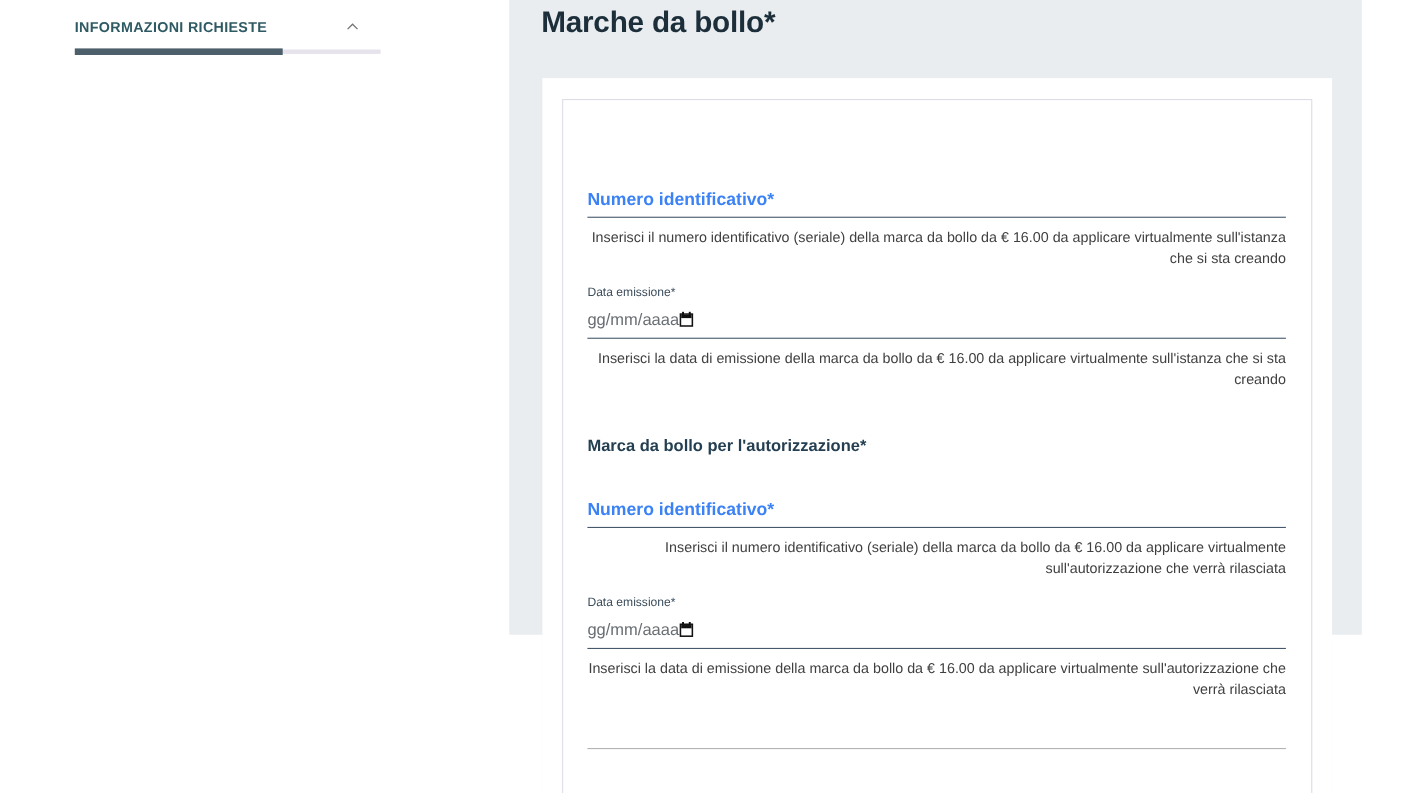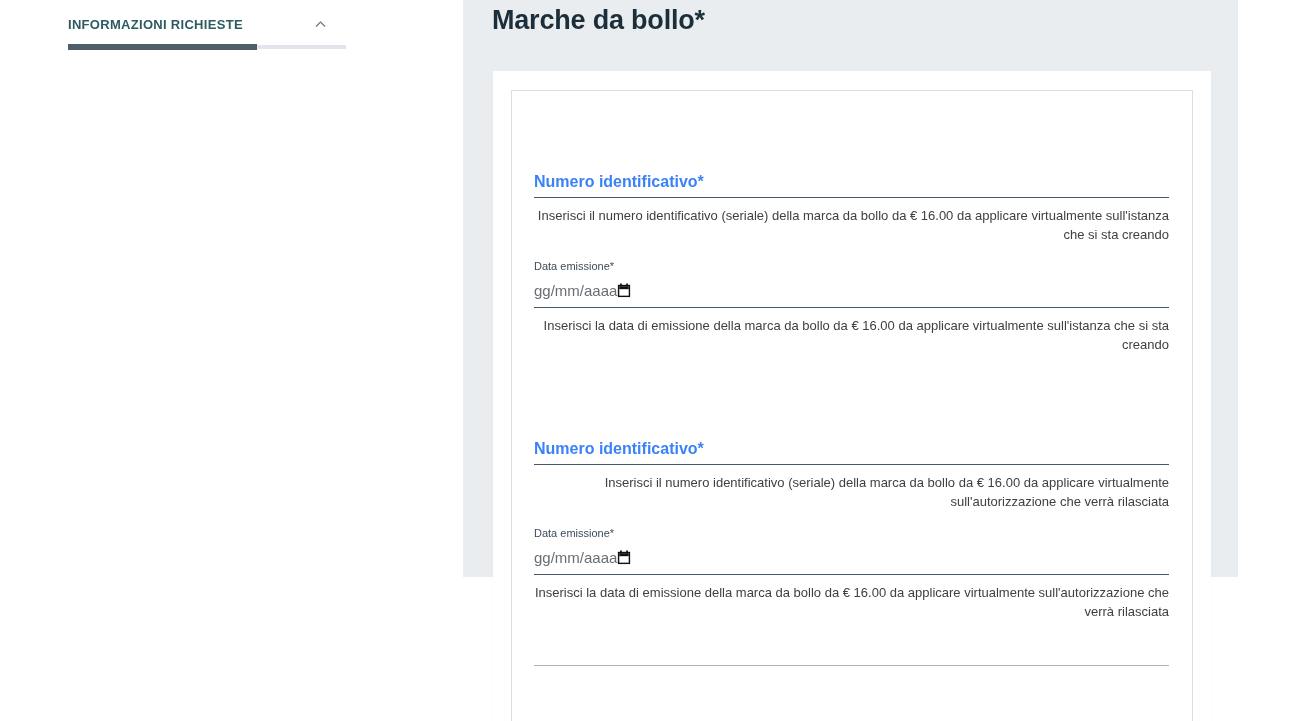--- a/index.html
+++ b/index.html
@@ -127,20 +127,21 @@
             </svg>
           </span>
         </div>
         <div class="field-underline"></div>
         <div class="field-helper">Inserisci la data di emissione della marca da bollo da € 16.00 da applicare virtualmente sull'istanza che si sta creando</div>
       </div>
 
       <div class="section-gap"></div>
 
       <div>
+        <div class="section-heading">Marca da bollo per l'autorizzazione*</div>
 
         <div class="field-label">Numero identificativo*</div>
         <div class="field-underline"></div>
         <div class="field-helper">Inserisci il numero identificativo (seriale) della marca da bollo da € 16.00 da applicare virtualmente sull'autorizzazione che verrà rilasciata</div>
 
         <div class="date-label">Data emissione*</div>
         <div class="date-row">
           <span class="date-placeholder">gg/mm/aaaa</span>
           <span class="calendar-wrap">
             <svg width="14" height="15" viewBox="0 0 16 17">

